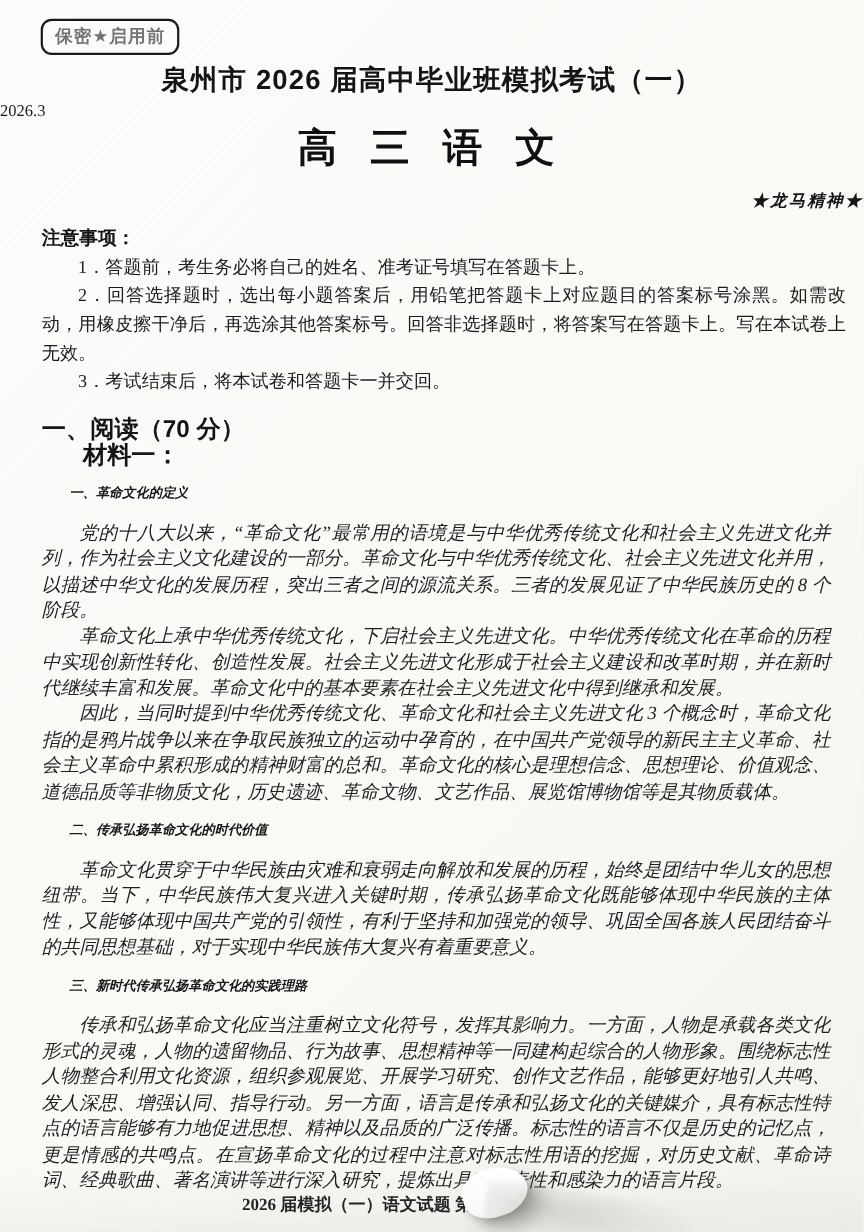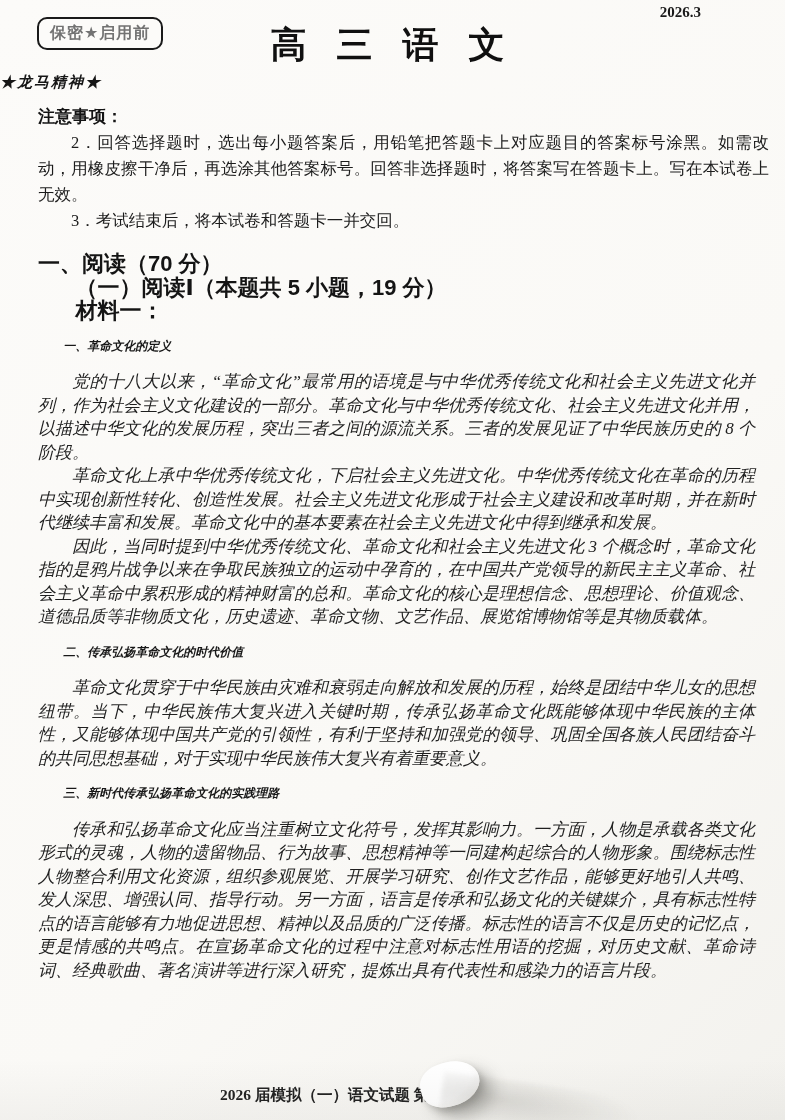--- a/index.html
+++ b/index.html
@@ -25,34 +25,34 @@
     color: #737373; background: #fcfbf9;
   }
   .exam-title {
     margin-top: 56px;
     text-align: center;
     font-family: "Liberation Sans", "DejaVu Sans", sans-serif;
     font-weight: bold; font-size: 25px; letter-spacing: 1px;
     color: #141414;
   }
   .exam-date {
-    text-align: right; padding-right: 84px;
-    font-weight: bold; font-size: 15px; margin-top: 4px;
+    padding-right: 36px;
+    font-weight: normal; font-size: 15px; margin-top: 4px;
     color: #1a1a1a;
   }
   .subject-title {
     text-align: center;
     font-family: "Liberation Sans", "DejaVu Sans", sans-serif;
     font-weight: bold; font-size: 36px; letter-spacing: 10px;
     margin-top: 0px; color: #101010;
   }
   .watermark {
-    text-align: left;
+    text-align: right;
     font-weight: bold; font-style: italic;
-    font-size: 15px; margin-top: 3px; letter-spacing: 2px;
+    font-size: 15px; margin-top: 14px; letter-spacing: 2px;
     color: #161616;
   }
   
   .notice { padding: 0 16px 0 38px; margin-top: 12px; }
   .notice-heading {
     font-family: "Liberation Sans", "DejaVu Sans", sans-serif;
     font-weight: bold; font-size: 17px; line-height: 26px; color: #141414;
   }
   .notice-item {
     font-size: 16.5px; line-height: 26px;
@@ -103,33 +103,34 @@
     pointer-events: none;
   }
 </style>
 </head>
 <body>
 
 <div class="page">
 
   <div class="secrecy-badge">保密★启用前</div>
 
+  <div class="exam-title">泉州市 2026 届高中毕业班模拟考试（一）</div>
   <div class="exam-date">2026.3</div>
   <div class="subject-title">高 三 语 文</div>
   <div class="watermark">★龙马精神★</div>
 
   <div class="notice">
     <div class="notice-heading">注意事项：</div>
+    <p class="notice-item">1．答题前，考生务必将自己的姓名、准考证号填写在答题卡上。</p>
     <p class="notice-item">2．回答选择题时，选出每小题答案后，用铅笔把答题卡上对应题目的答案标号涂黑。如需改动，用橡皮擦干净后，再选涂其他答案标号。回答非选择题时，将答案写在答题卡上。写在本试卷上无效。</p>
     <p class="notice-item">3．考试结束后，将本试卷和答题卡一并交回。</p>
   </div>
 
   <div class="main">
     <p class="line hei" style="margin-top:18px;">一、阅读（70 分）</p>
-    <p class="line hei sub-indent">（一）阅读Ⅰ（本题共 5 小题，19 分）</p>
     <p class="line hei sub-indent">材料一：</p>
 
     <p class="kai-heading">一、革命文化的定义</p>
     <p class="kai-para">党的十八大以来，“革命文化”最常用的语境是与中华优秀传统文化和社会主义先进文化并列，作为社会主义文化建设的一部分。革命文化与中华优秀传统文化、社会主义先进文化并用，以描述中华文化的发展历程，突出三者之间的源流关系。三者的发展见证了中华民族历史的 8 个阶段。</p>
     <p class="kai-para">革命文化上承中华优秀传统文化，下启社会主义先进文化。中华优秀传统文化在革命的历程中实现创新性转化、创造性发展。社会主义先进文化形成于社会主义建设和改革时期，并在新时代继续丰富和发展。革命文化中的基本要素在社会主义先进文化中得到继承和发展。</p>
     <p class="kai-para">因此，当同时提到中华优秀传统文化、革命文化和社会主义先进文化 3 个概念时，革命文化指的是鸦片战争以来在争取民族独立的运动中孕育的，在中国共产党领导的新民主主义革命、社会主义革命中累积形成的精神财富的总和。革命文化的核心是理想信念、思想理论、价值观念、道德品质等非物质文化，历史遗迹、革命文物、文艺作品、展览馆博物馆等是其物质载体。</p>
 
     <p class="kai-heading">二、传承弘扬革命文化的时代价值</p>
     <p class="kai-para">革命文化贯穿于中华民族由灾难和衰弱走向解放和发展的历程，始终是团结中华儿女的思想纽带。当下，中华民族伟大复兴进入关键时期，传承弘扬革命文化既能够体现中华民族的主体性，又能够体现中国共产党的引领性，有利于坚持和加强党的领导、巩固全国各族人民团结奋斗的共同思想基础，对于实现中华民族伟大复兴有着重要意义。</p>
 

